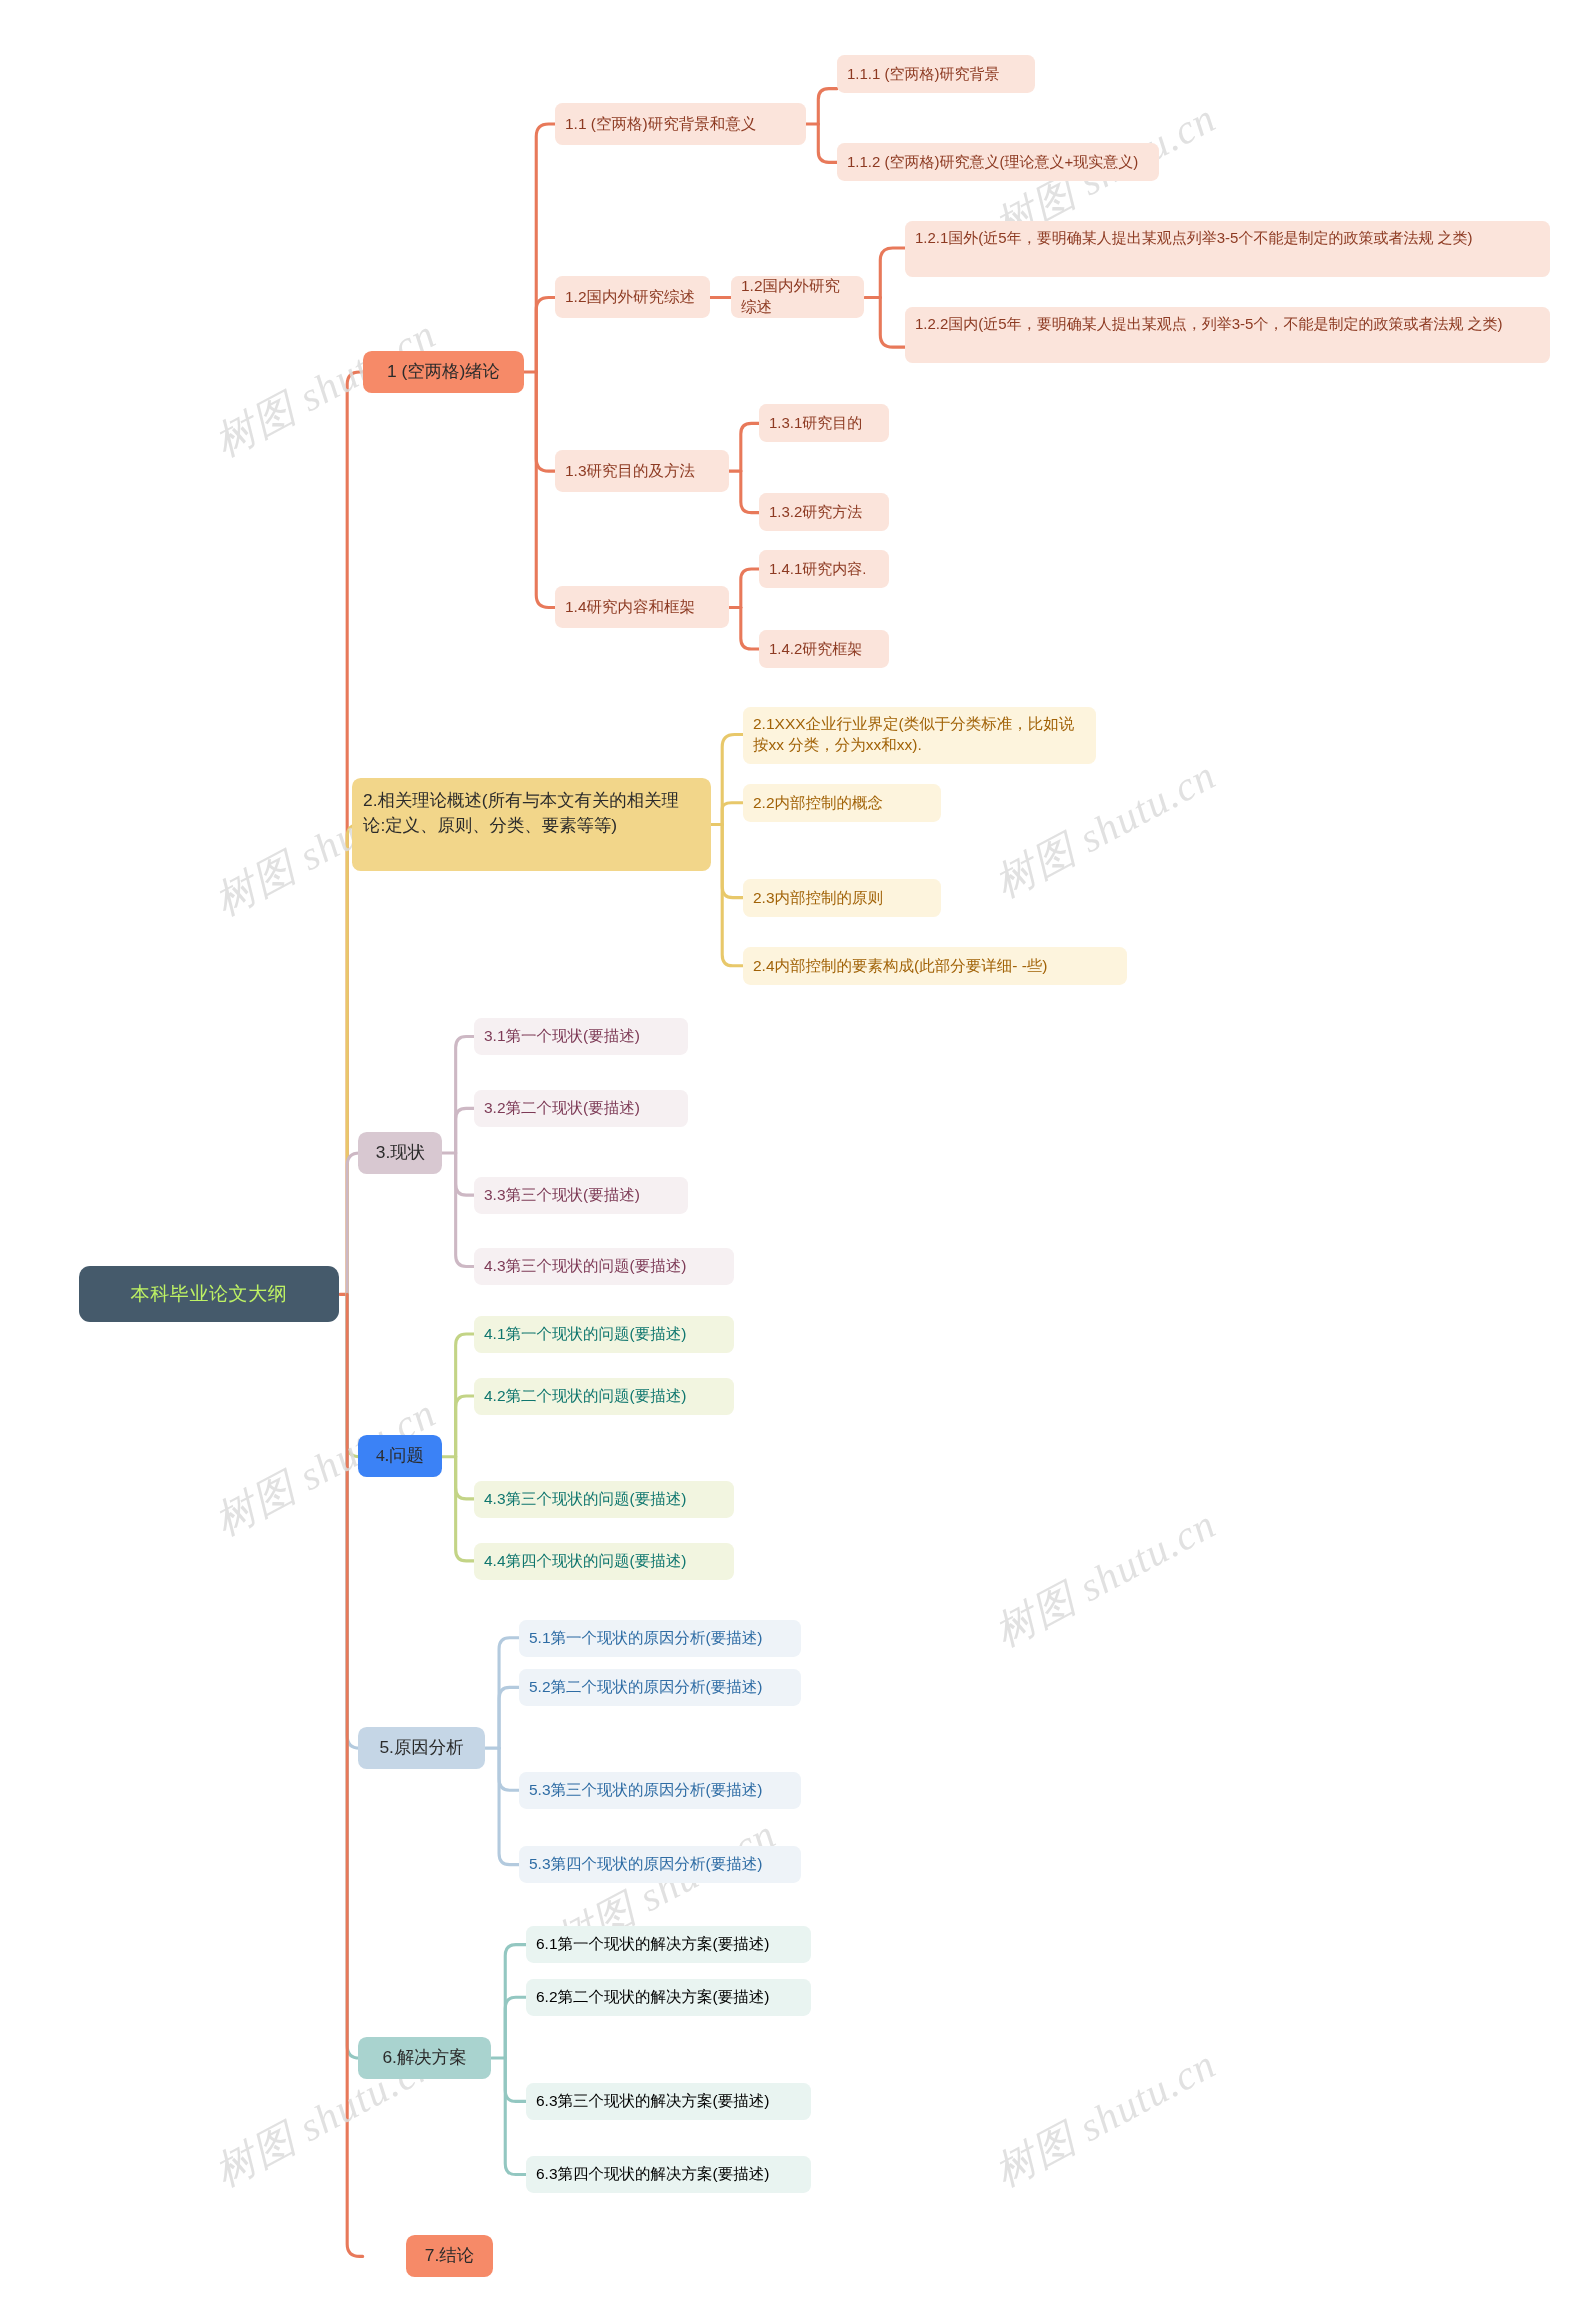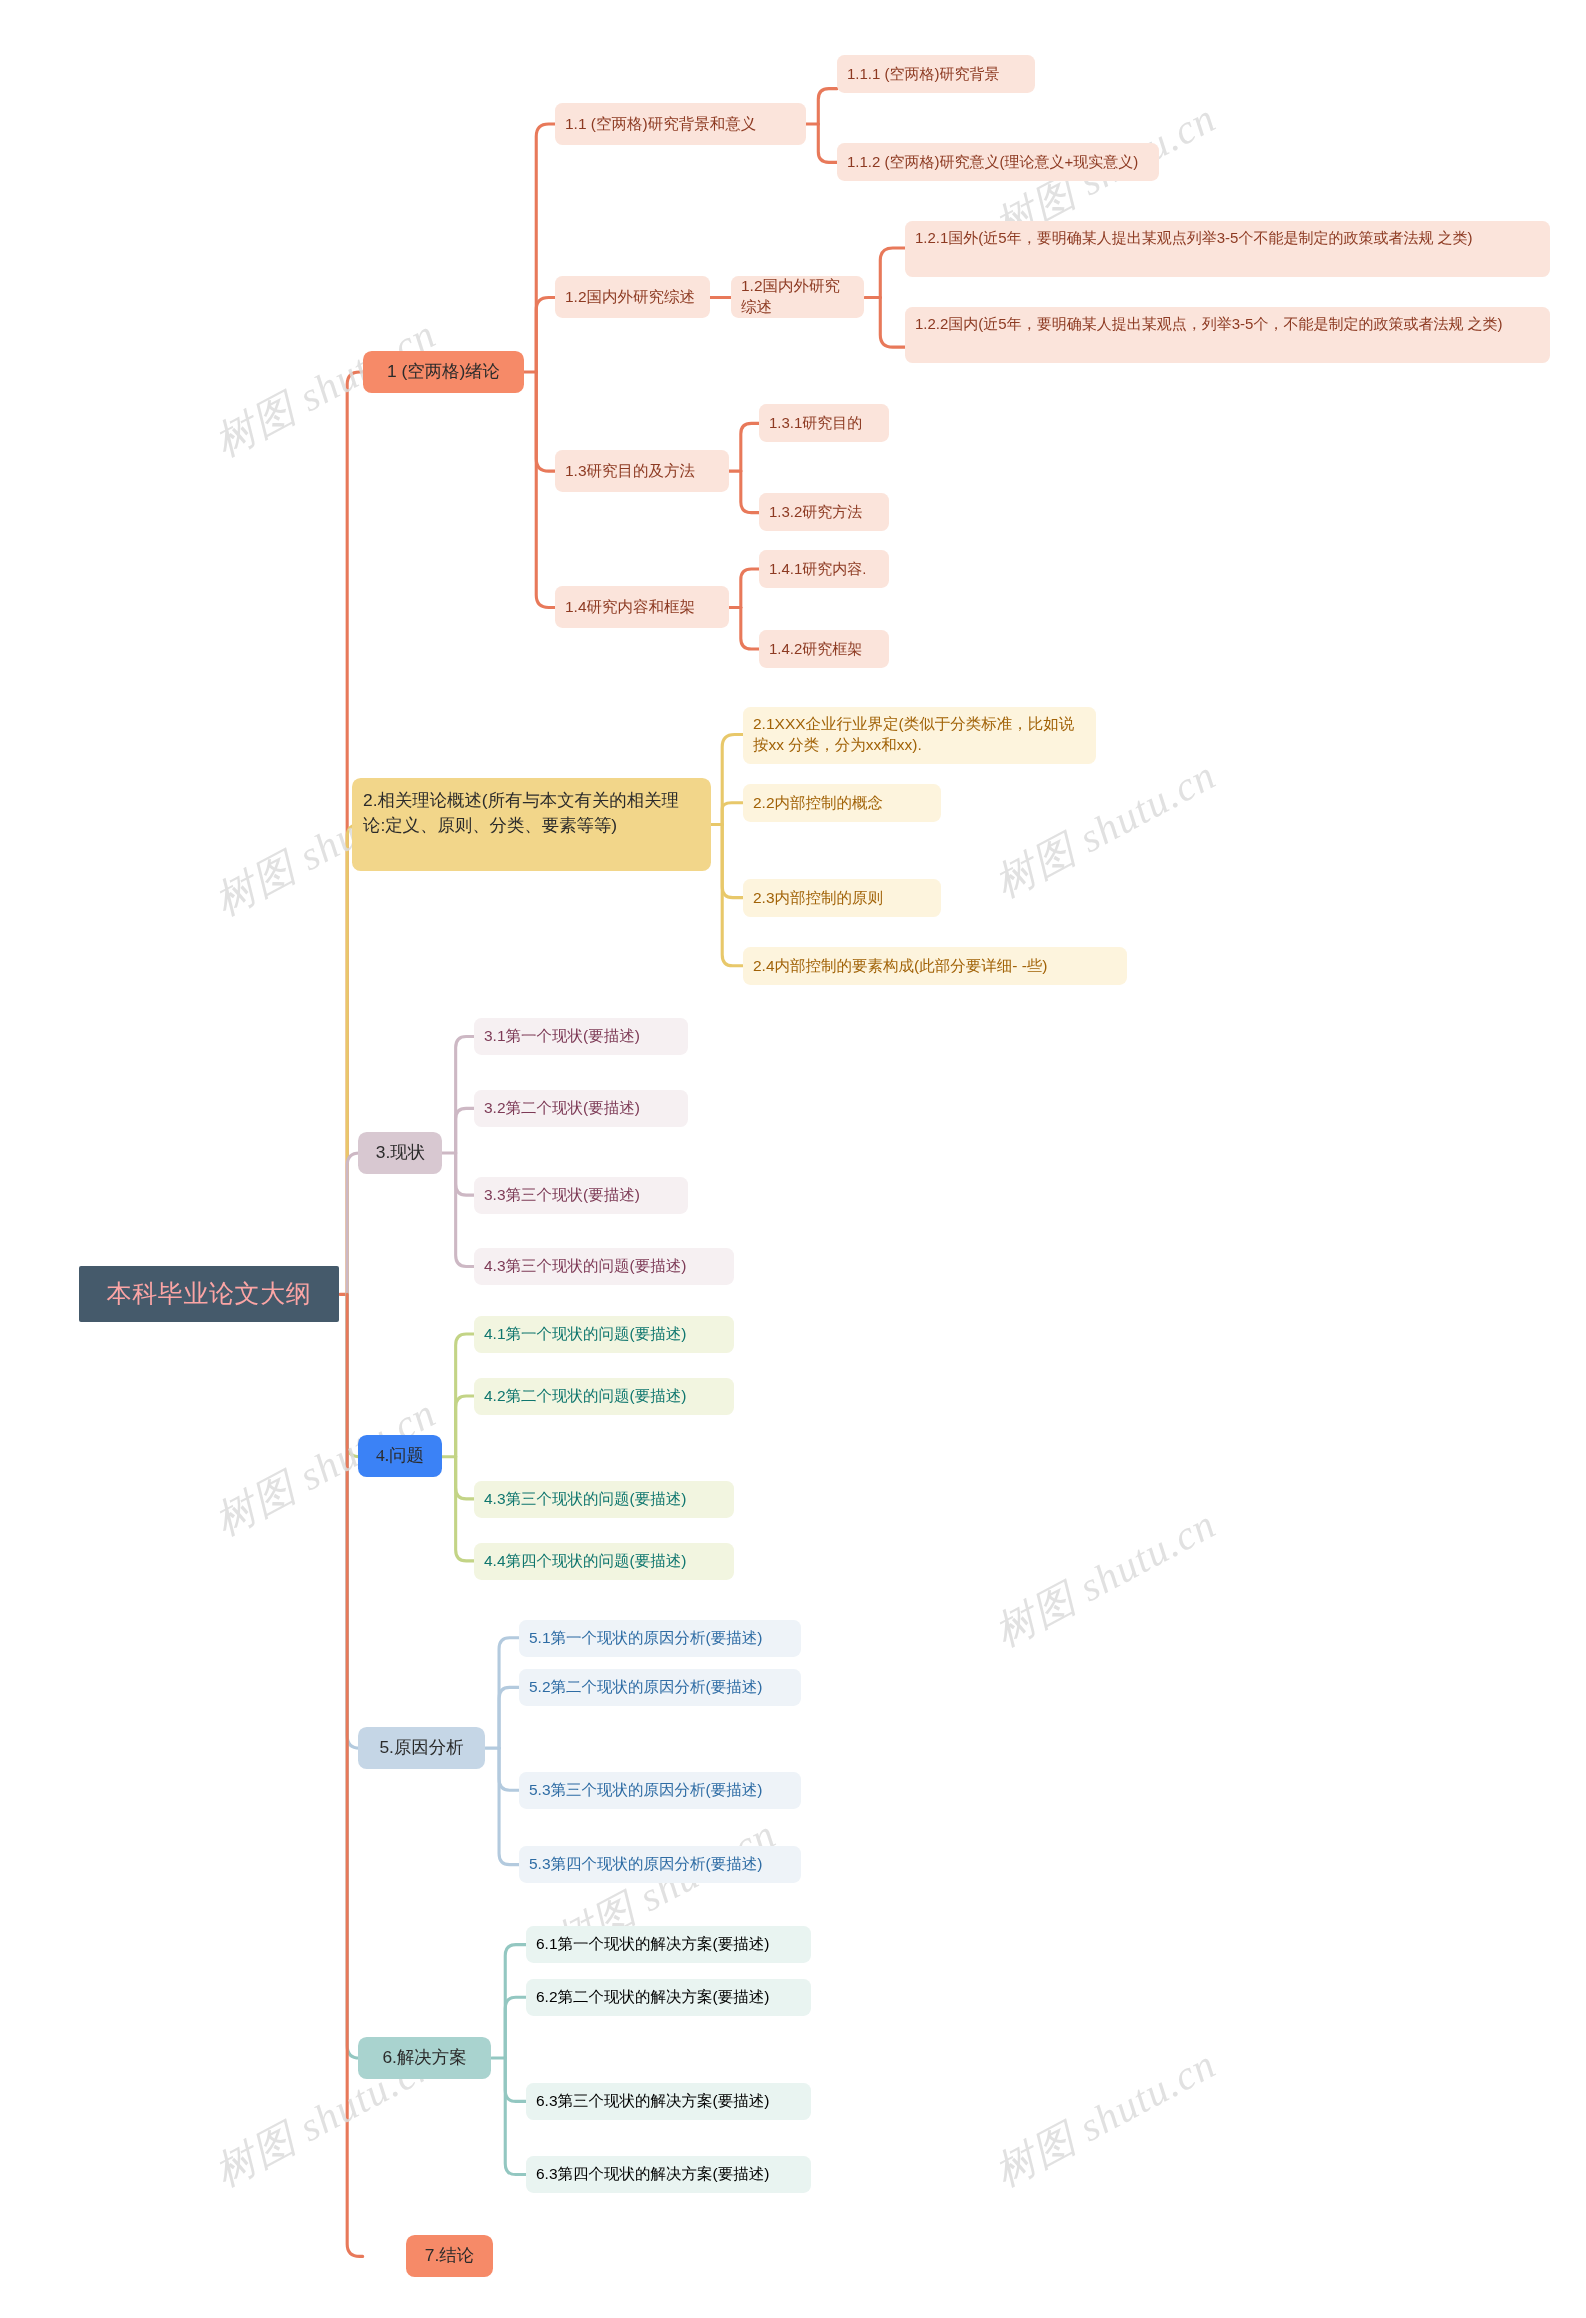--- a/index.html
+++ b/index.html
@@ -46,23 +46,23 @@
     display: flex;
     align-items: center;
     line-height: 1.35;
     padding: 6.2px 10px;
     white-space: pre-wrap;
   }
 
   
   #root-node {
     background: #455a6b;
-    color: #fca5a5;
-    font-size: 25px;
-    border-radius: 2px;
+    color: #bef264;
+    font-size: 19px;
+    border-radius: 11px;
     padding: 11px 16px;
     letter-spacing: 0.6px;
   }
 
   
   .l1 {
     font-size: 17.4px;
     border-radius: 8.7px;
     padding: 7.4px 11px;
     color: #2b2b2b;

